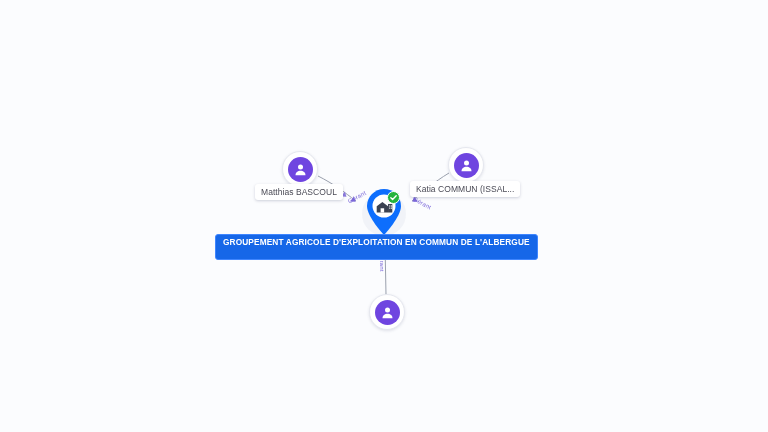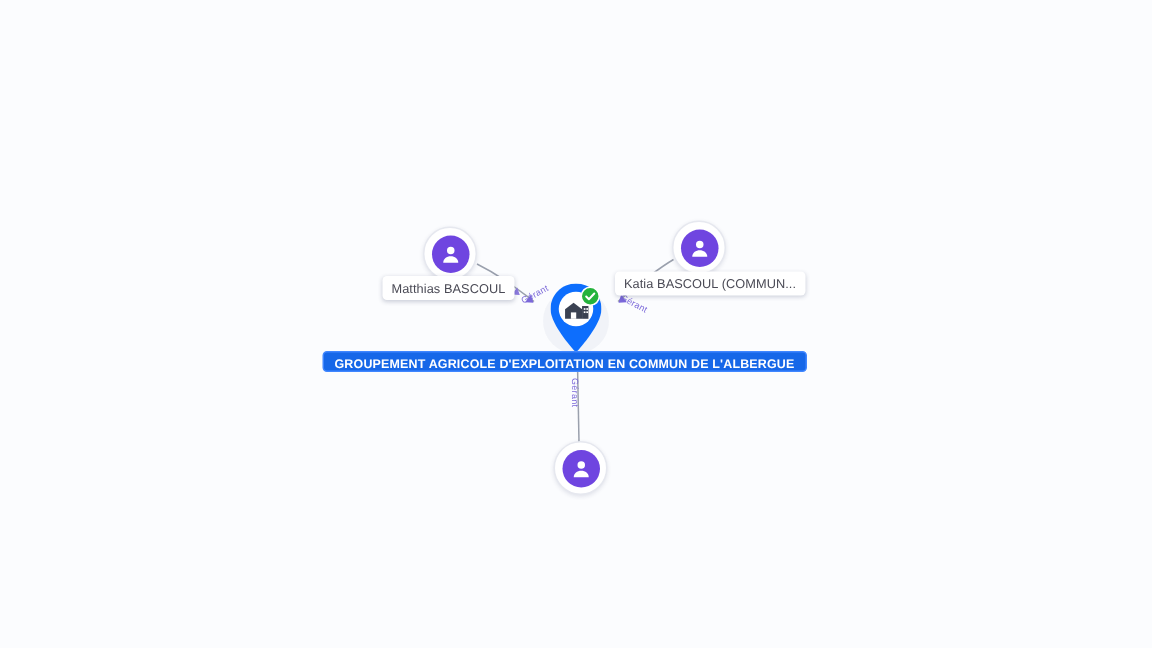--- a/index.html
+++ b/index.html
@@ -140,21 +140,21 @@
     display: flex;
     align-items: center;
     justify-content: center;
   }
 
   
   #company-label-bar {
     position: absolute;
     left: 215px;
     top: 234px;
-    height: 14px;
+    height: 26px;
     line-height: 14px;
     background: #1667e8;
     border: 1px solid #3f86ff;
     border-radius: 3px;
     box-sizing: border-box;
     color: #ffffff;
     font-size: 8.3px;
     font-weight: bold;
     letter-spacing: .12px;
     padding: 0 7px;
@@ -198,21 +198,21 @@
   <div class="name-chip" style="left:255px; top:184px;">Matthias BASCOUL</div>
 
   <div class="person-node" style="left:448px; top:147px;">
     <div class="avatar-disc">
       <svg width="15" height="15" viewBox="0 0 24 24">
         <circle cx="12" cy="8" r="4" fill="#ffffff"></circle>
         <path d="M4 21c0-4.4 3.6-7 8-7s8 2.6 8 7z" fill="#ffffff"></path>
       </svg>
     </div>
   </div>
-  <div class="name-chip" style="left:410px; top:181px;">Katia BASCOUL (COMMUN...</div>
+  <div class="name-chip" style="left:410px; top:181px;">Katia COMMUN (ISSAL...</div>
 
   <div class="person-node" style="left:369px; top:294px;">
     <div class="avatar-disc">
       <svg width="15" height="15" viewBox="0 0 24 24">
         <circle cx="12" cy="8" r="4" fill="#ffffff"></circle>
         <path d="M4 21c0-4.4 3.6-7 8-7s8 2.6 8 7z" fill="#ffffff"></path>
       </svg>
     </div>
   </div>
 

